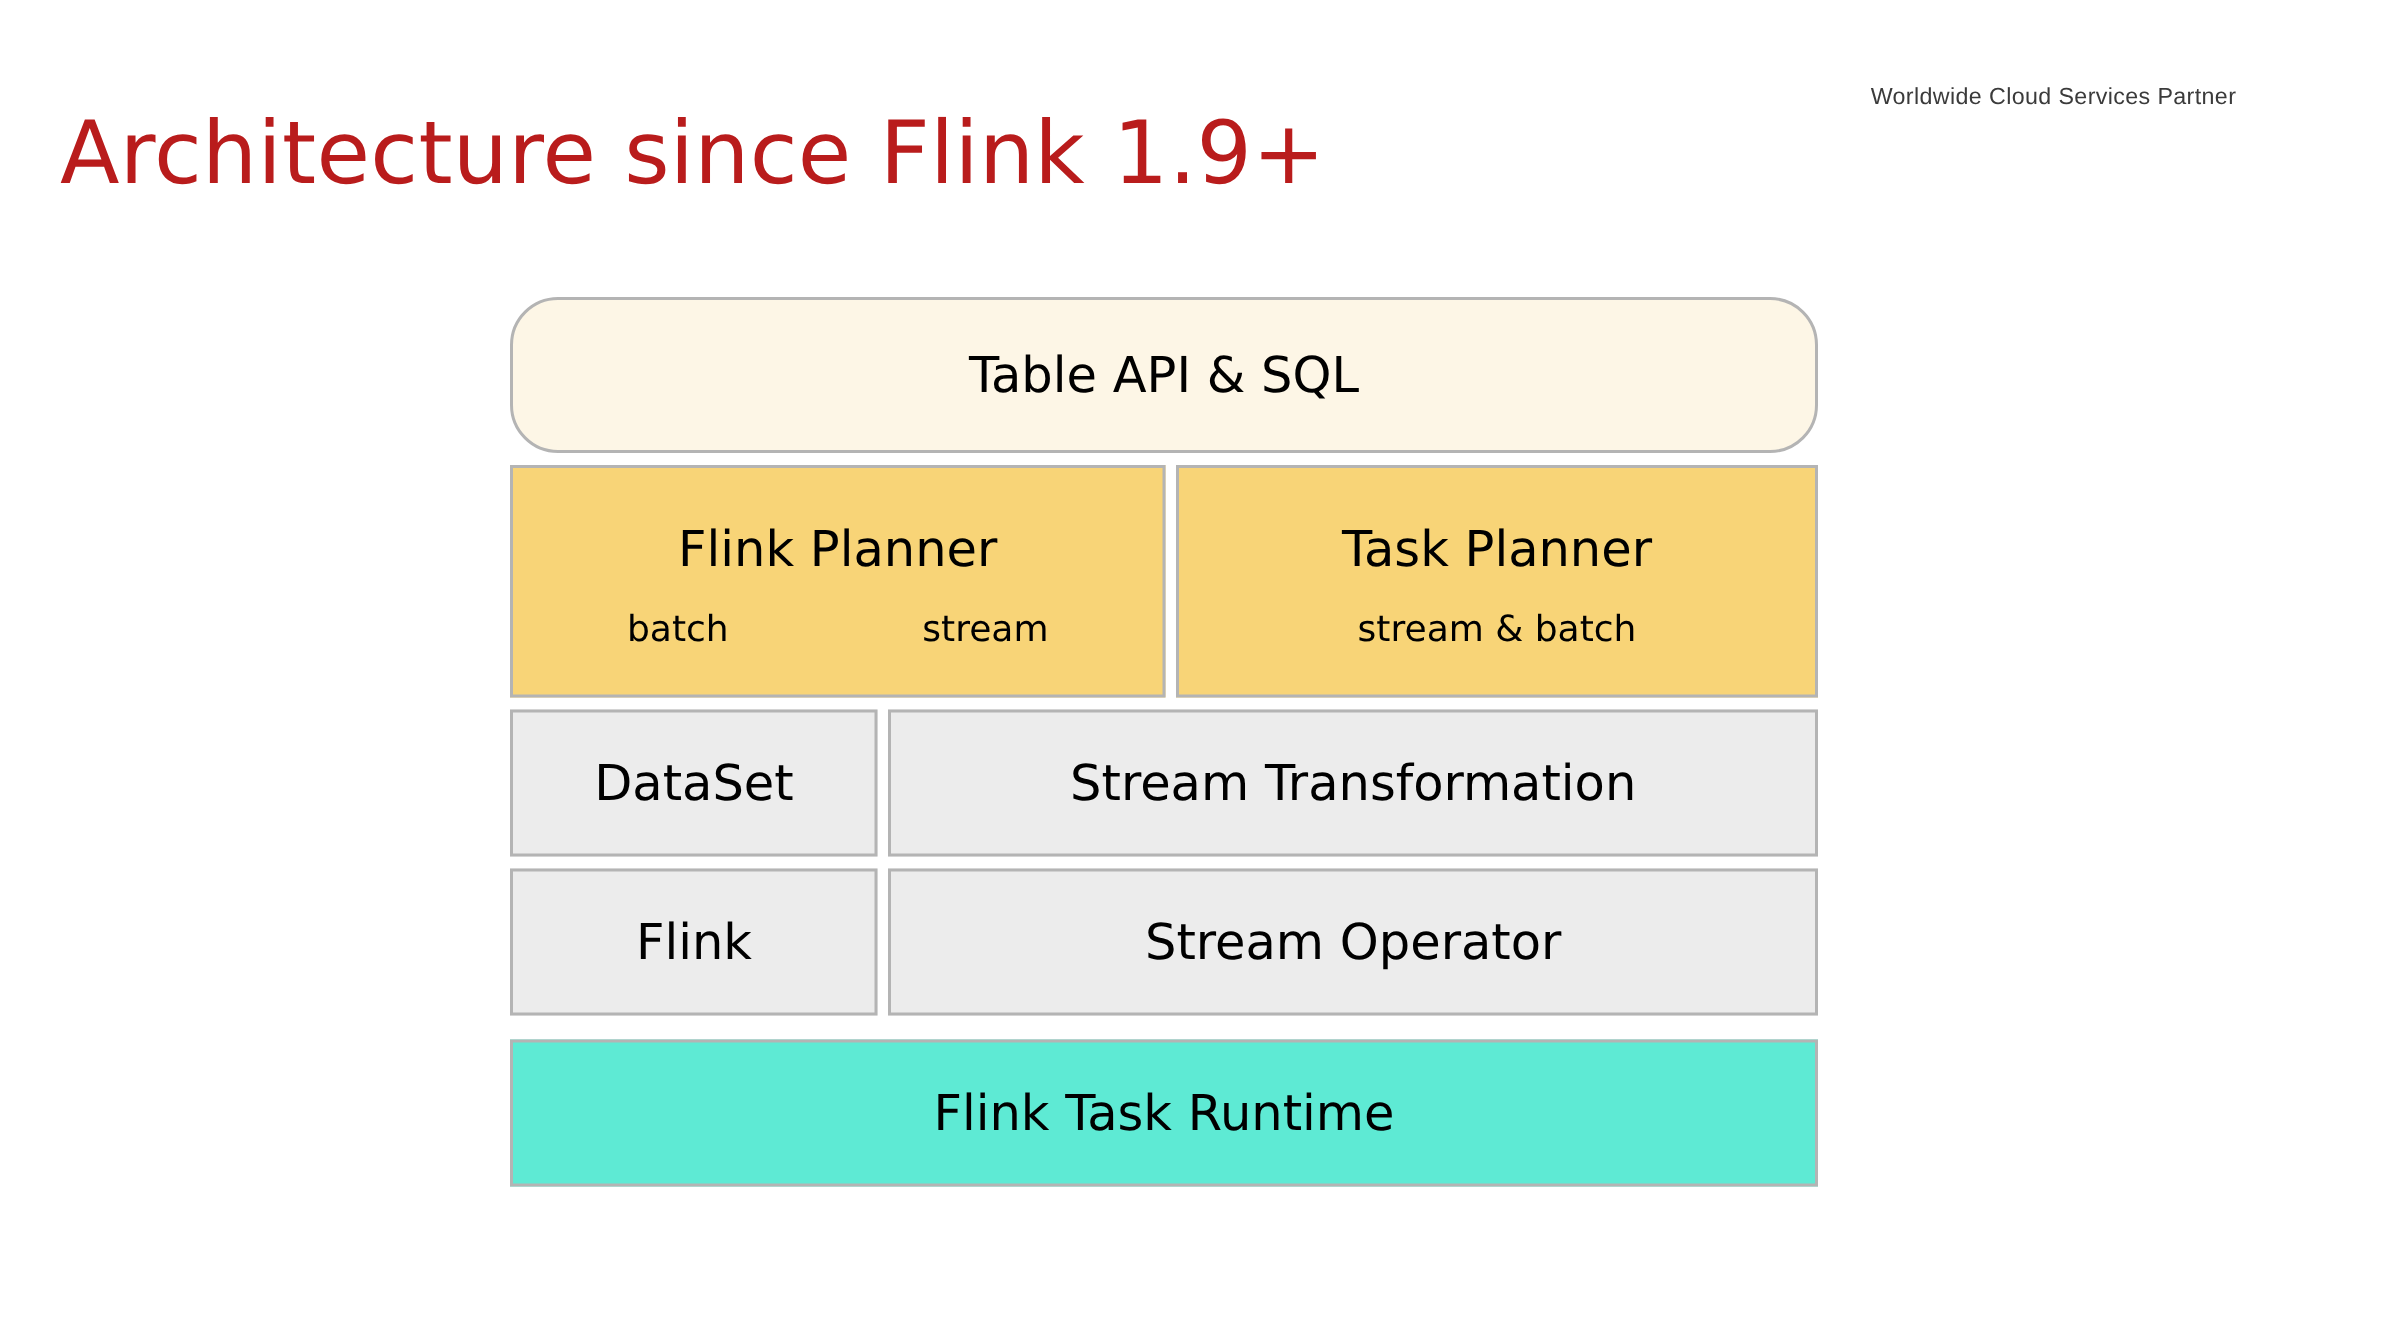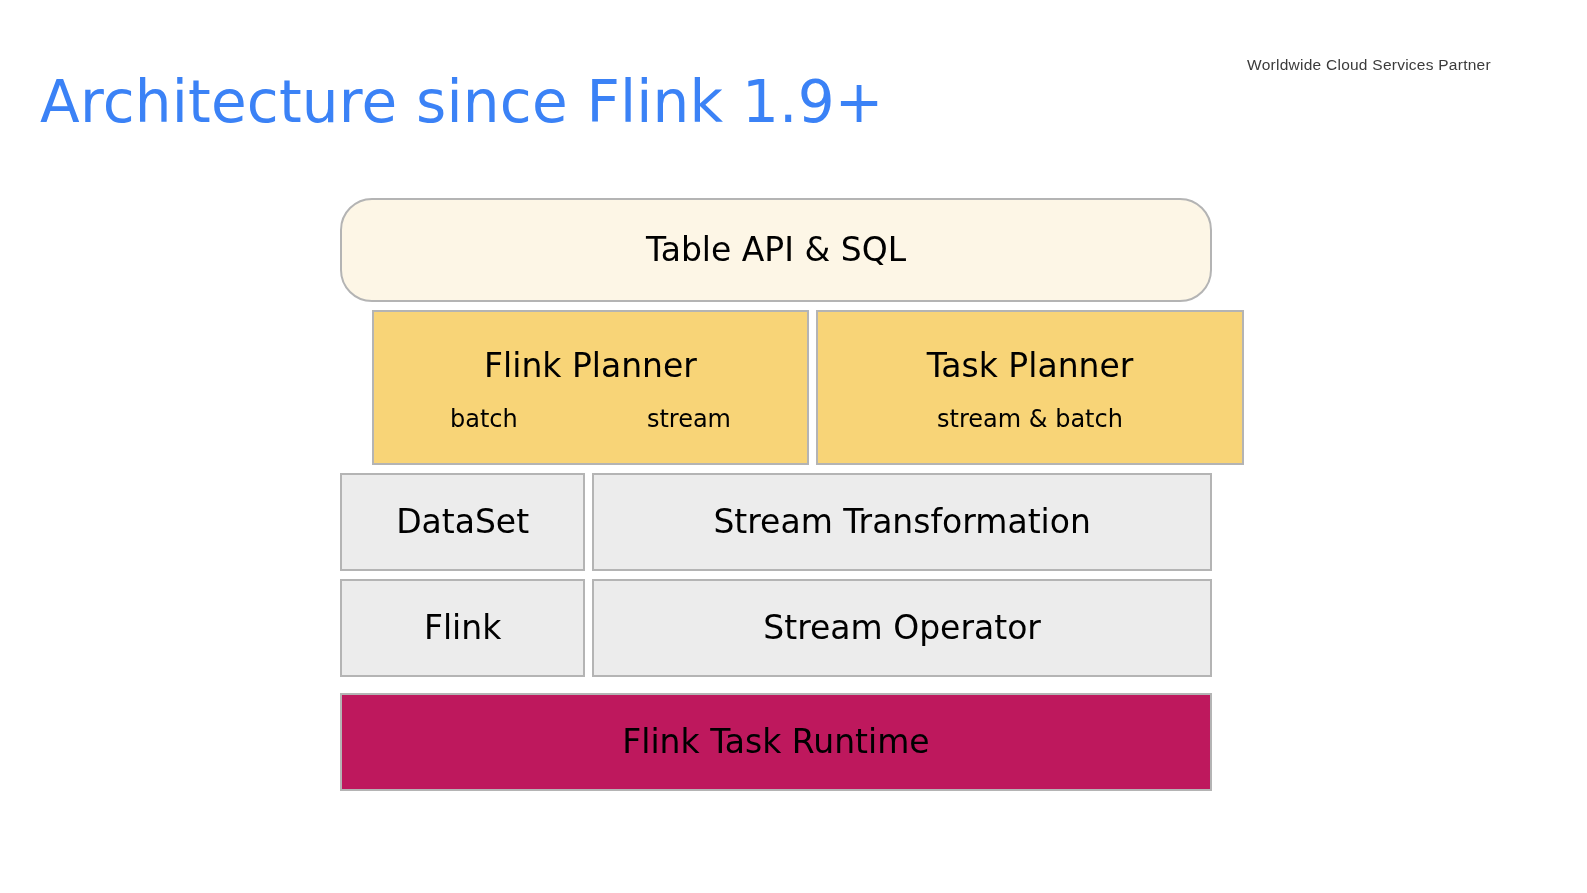--- a/index.html
+++ b/index.html
@@ -15,21 +15,21 @@
     font-family: "DejaVu Sans", "Liberation Sans", sans-serif;
   }
 
   
   .slide-title {
     position: absolute;
     left: 40px;
     top: 72px;
     font-size: 58px;
     font-weight: 400;
-    color: #3b82f6;
+    color: #b91c1c;
     letter-spacing: 0.2px;
     white-space: nowrap;
     line-height: 1.05;
   }
 
   
   .brand {
     position: absolute;
     right: 68px;
     top: 50px;
@@ -118,21 +118,21 @@
 
   
   .row-api .box {
     width: 100%;
     height: 104px;
     background: #fdf6e6;
     border-radius: 32px;
   }
 
   
-  .row-planner { align-items: flex-end; margin-left: 32px; }
+  .row-planner { align-items: flex-end; }
   .row-planner .box {
     height: 155px;
     background: #f8d477;
     padding-top: 6px;
     justify-content: center;
   }
   .planner-flink { width: 437px; }
   .planner-blink { width: 428px; margin-left: 7px; }
   .planner-flink .box-title { margin-bottom: 22px; }
   .planner-blink .box-title { margin-bottom: 22px; }
@@ -151,21 +151,21 @@
     background: #ececec;
   }
   .gray-left  { width: 252px; text-align: center; }
   .gray-right { width: 637px; margin-left: 7px; }
 
   
   .row-runtime { margin-top: 16px !important; }
   .row-runtime .box {
     width: 100%;
     height: 98px;
-    background: #be185d;
+    background: #5eead4;
   }
 </style>
 </head>
 <body>
 
 <div class="slide-title">Architecture since Flink 1.9+</div>
 
 <div class="brand">
 
   <div class="brand-tagline">Worldwide Cloud Services Partner</div>

